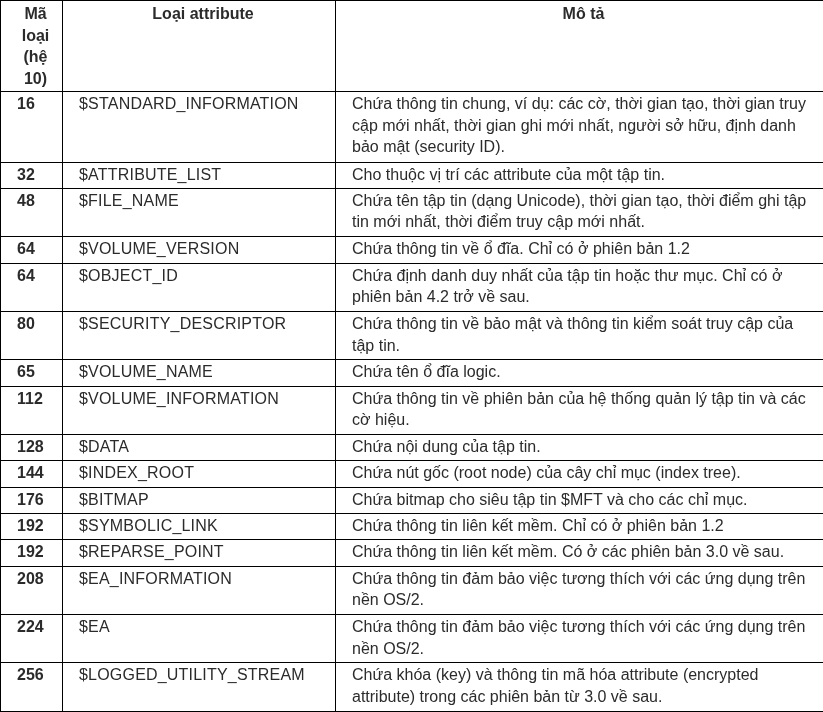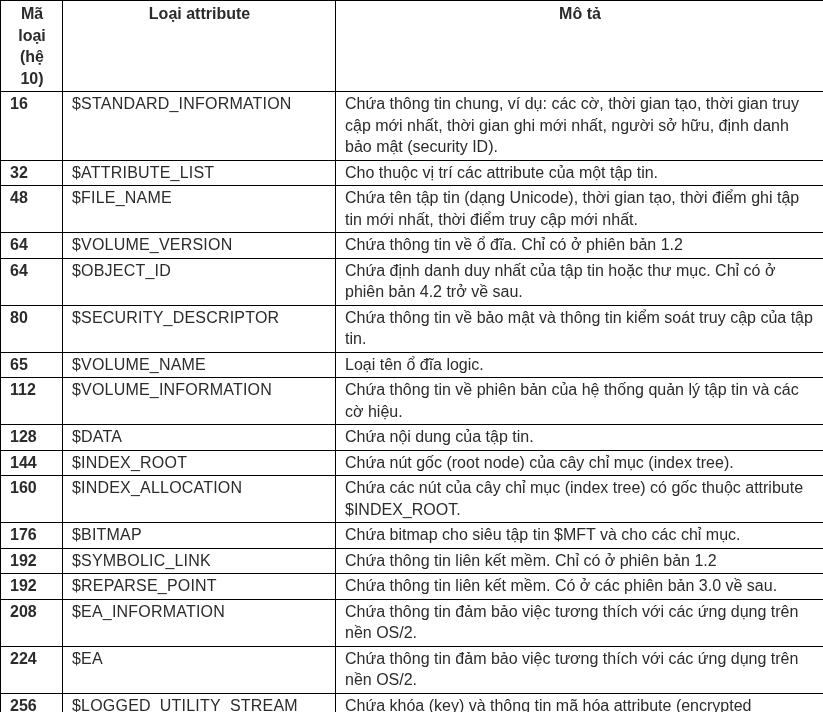--- a/index.html
+++ b/index.html
@@ -23,21 +23,21 @@
   }
   table.attr-table col.c-code  { width: 62px; }
   table.attr-table col.c-attr  { width: 273px; }
   table.attr-table col.c-desc  { width: 488px; }
   table.attr-table th,
   table.attr-table td {
     border: 1.5px solid #000000;
     vertical-align: top;
     font-size: 16px;
     line-height: 21.5px;
-    padding: 1px 8px 2px 9px;
+    padding: 1px 8px 2px 16px;
     overflow: hidden;
     word-wrap: break-word;
     margin-left: 48px;
   }
   table.attr-table th {
     font-weight: bold;
     text-align: center;
     padding-top: 2px;
   }
   td.code-cell {
@@ -96,41 +96,36 @@
       <td class="desc-cell">Chứa định danh duy nhất của tập tin hoặc thư mục. Chỉ có ở phiên bản 4.2 trở về sau.</td>
     </tr>
     <tr>
       <td class="code-cell">80</td>
       <td class="attr-cell">$SECURITY_DESCRIPTOR</td>
       <td class="desc-cell">Chứa thông tin về bảo mật và thông tin kiểm soát truy cập của tập tin.</td>
     </tr>
     <tr>
       <td class="code-cell">65</td>
       <td class="attr-cell">$VOLUME_NAME</td>
-      <td class="desc-cell">Loại tên ổ đĩa logic.</td>
+      <td class="desc-cell">Chứa tên ổ đĩa logic.</td>
     </tr>
     <tr>
       <td class="code-cell">112</td>
       <td class="attr-cell">$VOLUME_INFORMATION</td>
       <td class="desc-cell">Chứa thông tin về phiên bản của hệ thống quản lý tập tin và các cờ hiệu.</td>
     </tr>
     <tr>
       <td class="code-cell">128</td>
       <td class="attr-cell">$DATA</td>
       <td class="desc-cell">Chứa nội dung của tập tin.</td>
     </tr>
     <tr>
       <td class="code-cell">144</td>
       <td class="attr-cell">$INDEX_ROOT</td>
       <td class="desc-cell">Chứa nút gốc (root node) của cây chỉ mục (index tree).</td>
-    </tr>
-    <tr>
-      <td class="code-cell">160</td>
-      <td class="attr-cell">$INDEX_ALLOCATION</td>
-      <td class="desc-cell">Chứa các nút của cây chỉ mục (index tree) có gốc thuộc attribute $INDEX_ROOT.</td>
     </tr>
     <tr>
       <td class="code-cell">176</td>
       <td class="attr-cell">$BITMAP</td>
       <td class="desc-cell">Chứa bitmap cho siêu tập tin $MFT và cho các chỉ mục.</td>
     </tr>
     <tr>
       <td class="code-cell">192</td>
       <td class="attr-cell">$SYMBOLIC_LINK</td>
       <td class="desc-cell">Chứa thông tin liên kết mềm. Chỉ có ở phiên bản 1.2</td>

